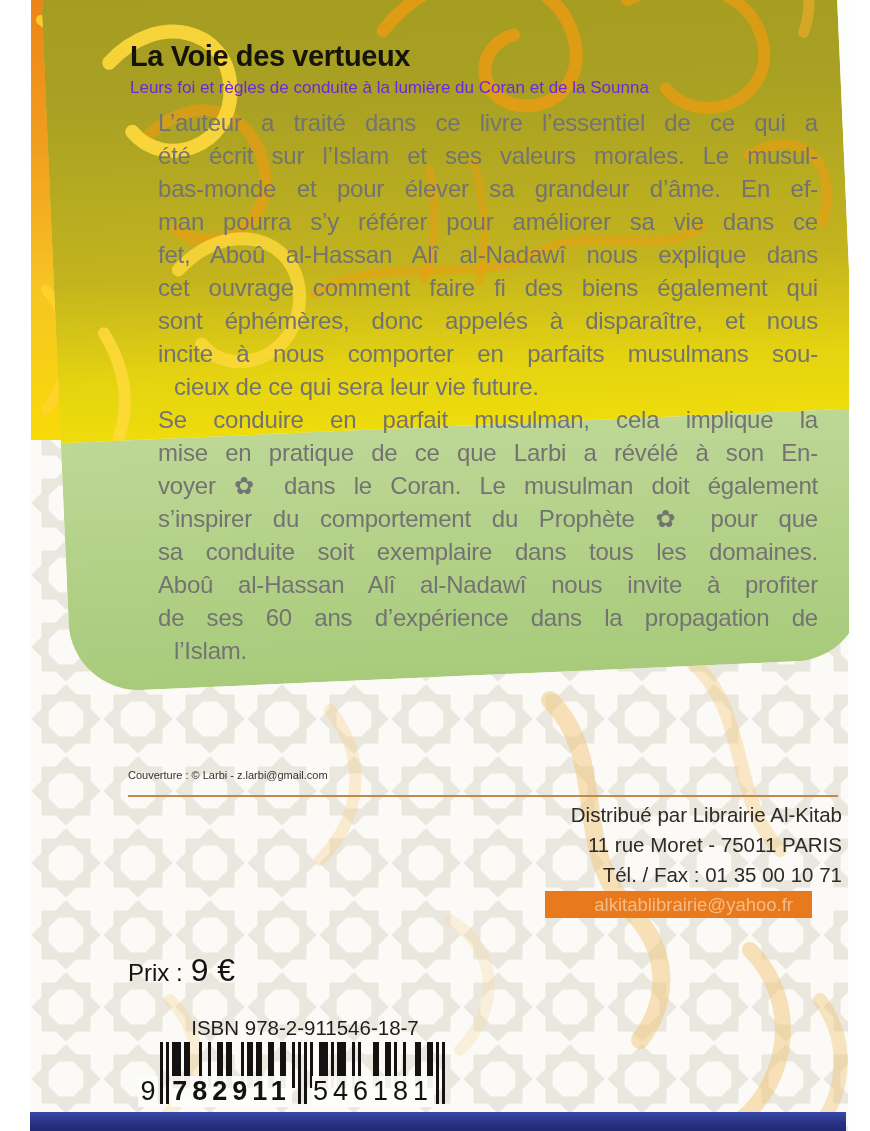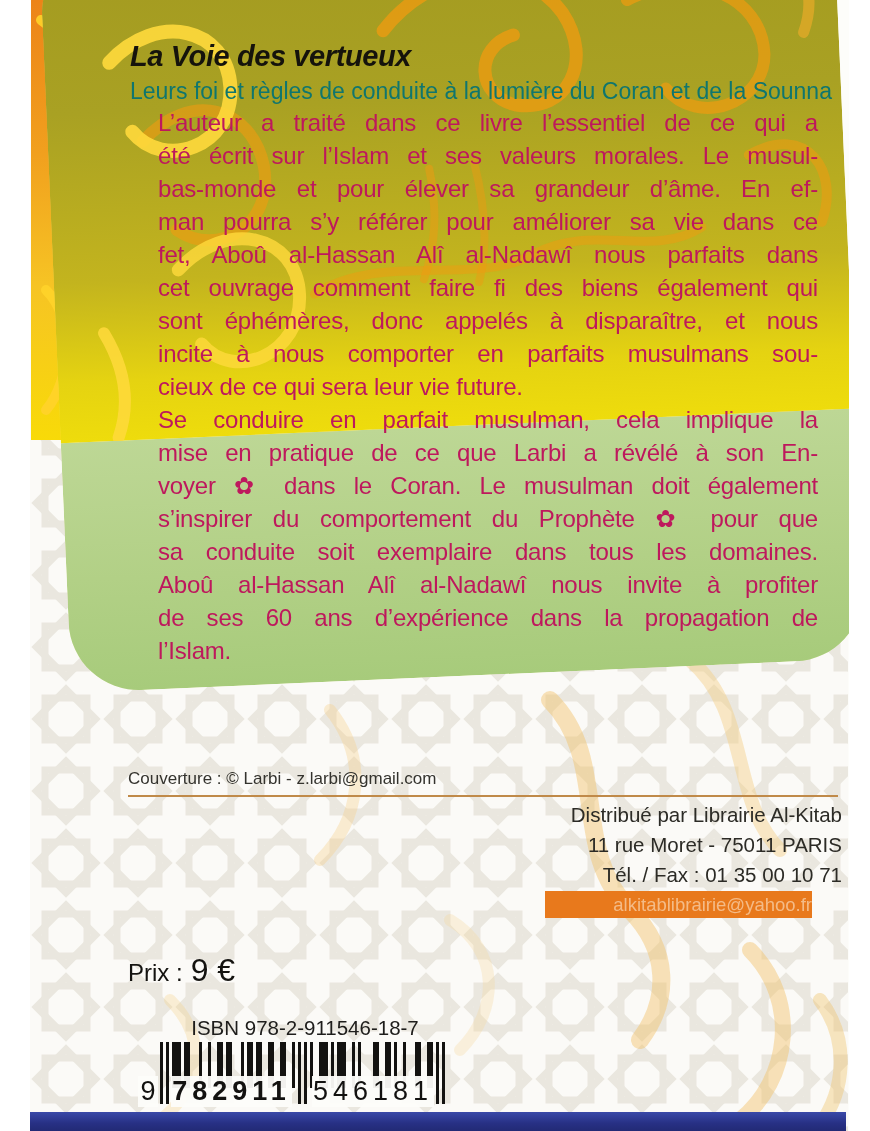--- a/index.html
+++ b/index.html
@@ -15,33 +15,33 @@
       transform:rotate(-2.5deg);overflow:hidden;z-index:4;display:flex;flex-direction:column;
       box-shadow:inset 0 0 0 3px rgba(255,244,160,0.35);}
   .panel-yellow{position:relative;height:498px;
       background:linear-gradient(180deg,#a39a20 0%,#a9a123 34%,#c3b41e 68%,#e5d311 88%,#eedc0c 100%);}
   .panel-yellow svg{position:absolute;left:0;top:0;}
   .panel-green{flex:1;background:linear-gradient(180deg,#bdd795 0%,#b2d086 55%,#a7cb7b 100%);}
   .margin-mask{position:absolute;top:0;height:1131px;background:#ffffff;z-index:40;}
   .mask-left{left:0;width:30px;}
   .mask-right{right:0;width:21px;}
   .title{position:absolute;left:130px;top:40px;z-index:10;font-size:29px;font-weight:bold;
-      color:#15130c;letter-spacing:-0.4px;font-style:italic;}
-  .subtitle{position:absolute;left:130px;top:78px;z-index:10;font-size:23px;color:#0f766e;}
+      color:#15130c;letter-spacing:-0.4px;}
+  .subtitle{position:absolute;left:130px;top:78px;z-index:10;font-size:17px;color:#6d28d9;}
   .body-text{position:absolute;left:158px;top:106px;width:660px;z-index:10;font-size:24px;
-      line-height:33px;color:#be185d;letter-spacing:-0.2px;}
+      line-height:33px;color:#737373;letter-spacing:-0.2px;}
   .jline{text-align:justify;text-align-last:justify;}
-  .jline.pend{text-align-last:left;}
-  .cover-credit{position:absolute;left:128px;top:769px;z-index:10;font-size:17px;color:#34332e;}
+  .jline.pend{text-align-last:left;margin-left:16px;}
+  .cover-credit{position:absolute;left:128px;top:769px;z-index:10;font-size:11px;color:#34332e;}
   .credit-rule{position:absolute;left:128px;top:795px;width:710px;height:2px;background:#c08a49;z-index:10;}
   .distributor{position:absolute;right:28px;top:800px;width:420px;text-align:right;z-index:10;
       font-size:20.5px;line-height:30px;color:#2c2b26;}
   .email-bar{position:absolute;left:545px;top:891px;width:267px;height:27px;z-index:10;
       background:#e8791c;color:#f4bb87;font-size:18.5px;line-height:27px;text-align:right;
-      padding-right:0;box-sizing:border-box;}
+      padding-right:19px;box-sizing:border-box;}
   .price{position:absolute;left:128px;top:952px;z-index:10;color:#141310;}
   .price-label{font-size:24px;}
   .price-value{font-size:32px;margin-left:8px;}
   .isbn{position:absolute;left:160px;top:1016px;width:290px;text-align:center;z-index:10;
       font-size:20.5px;color:#1e1d1b;}
   .barcode{position:absolute;left:138px;top:1042px;width:320px;height:68px;z-index:10;color:#131210;}
   #barcode-svg{position:absolute;left:22px;top:0;}
   .bc-digit{position:absolute;top:34px;font-size:27px;background:rgba(253,253,250,0.95);}
   .bc-prefix{left:0;width:20px;text-align:center;}
   .bc-left{left:33px;width:121px;text-align:center;letter-spacing:5px;font-weight:bold;}
@@ -110,21 +110,21 @@
     <div class="panel-green"></div>
   </div>
 
   <div class="title">La Voie des vertueux</div>
   <div class="subtitle">Leurs foi et règles de conduite à la lumière du Coran et de la Sounna</div>
   <div class="body-text">
       <div class="jline">L’auteur a traité dans ce livre l’essentiel de ce qui a</div>
       <div class="jline">été écrit sur l’Islam et ses valeurs morales. Le musul-</div>
       <div class="jline">bas-monde et pour élever sa grandeur d’âme. En ef-</div>
       <div class="jline">man pourra s’y référer pour améliorer sa vie dans ce</div>
-      <div class="jline">fet, Aboû al-Hassan Alî al-Nadawî nous parfaits dans</div>
+      <div class="jline">fet, Aboû al-Hassan Alî al-Nadawî nous explique dans</div>
       <div class="jline">cet ouvrage comment faire fi des biens également qui</div>
       <div class="jline">sont éphémères, donc appelés à disparaître, et nous</div>
       <div class="jline">incite à nous comporter en parfaits musulmans sou-</div>
       <div class="jline pend">cieux de ce qui sera leur vie future.</div>
       <div class="jline">Se conduire en parfait musulman, cela implique la</div>
       <div class="jline">mise en pratique de ce que Larbi a révélé à son En-</div>
       <div class="jline">voyer ✿ dans le Coran. Le musulman doit également</div>
       <div class="jline">s’inspirer du comportement du Prophète ✿ pour que</div>
       <div class="jline">sa conduite soit exemplaire dans tous les domaines.</div>
       <div class="jline">Aboû al-Hassan Alî al-Nadawî nous invite à profiter</div>

